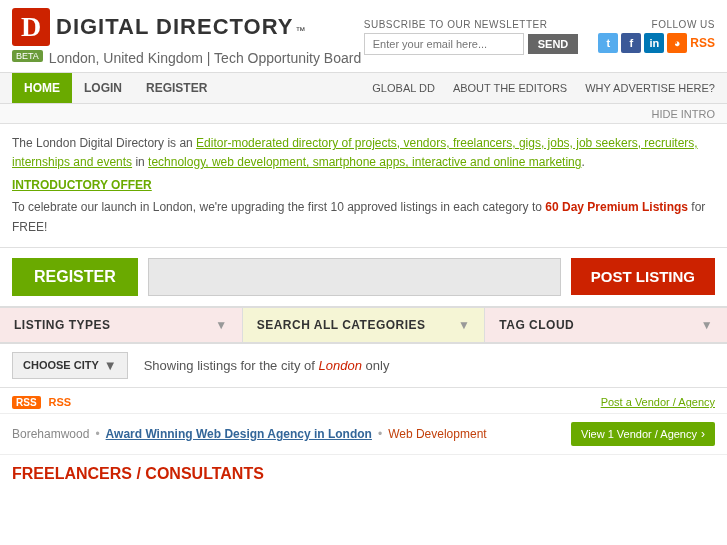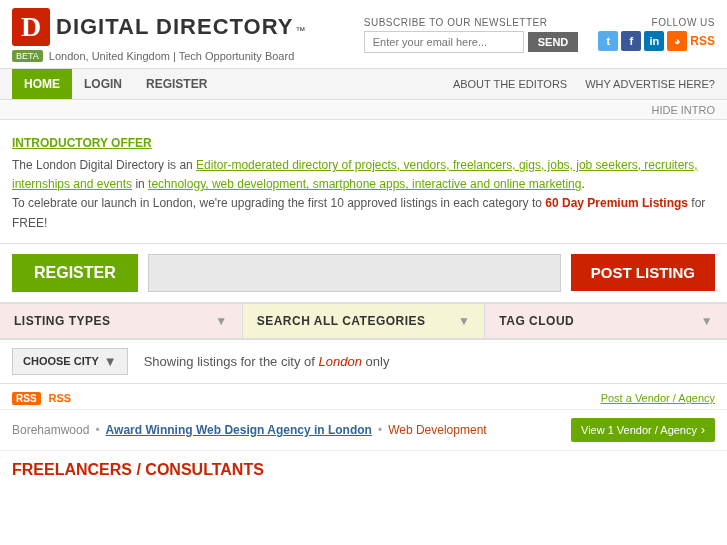--- a/index.html
+++ b/index.html
@@ -6,21 +6,21 @@
     body { font-family: Arial, Helvetica, sans-serif; font-size: 13px; color: #333; background: #fff; width: 727px; overflow-x: hidden; }
 
     
     #header { display: flex; align-items: center; justify-content: space-between; padding: 8px 12px 6px 12px; border-bottom: 1px solid #ddd; }
     #logo-area { display: flex; flex-direction: column; }
     #logo-row { display: flex; align-items: center; gap: 6px; }
     #logo-d { width: 38px; height: 38px; background: #cc2200; color: #fff; font-size: 28px; font-weight: bold; display: flex; align-items: center; justify-content: center; font-family: Georgia, serif; border-radius: 3px; }
     #logo-text { font-size: 22px; font-weight: bold; color: #333; letter-spacing: 1px; text-transform: uppercase; }
     #logo-tm { font-size: 10px; vertical-align: super; }
     #logo-beta { background: #6b9b3a; color: #fff; font-size: 9px; padding: 1px 4px; border-radius: 2px; align-self: flex-start; margin-top: 2px; }
-    #logo-subtitle { font-size: 11px; color: #666; margin-top: 2px; }
+    #logo-subtitle { font-size: 14px; color: #666; margin-top: 2px; }
 
     #header-right { display: flex; flex-direction: column; align-items: flex-end; gap: 6px; }
     #newsletter-label { font-size: 10px; color: #666; text-transform: uppercase; letter-spacing: 0.5px; }
     #newsletter-input-row { display: flex; gap: 4px; align-items: center; }
     #newsletter-input { border: 1px solid #ccc; padding: 4px 8px; font-size: 11px; color: #aaa; width: 160px; }
     #send-btn { background: #666; color: #fff; border: none; padding: 4px 10px; font-size: 11px; font-weight: bold; cursor: pointer; }
     #follow-label { font-size: 10px; color: #666; text-transform: uppercase; letter-spacing: 0.5px; text-align: right; }
     #social-icons { display: flex; align-items: center; gap: 3px; }
     .social-icon { width: 20px; height: 20px; display: flex; align-items: center; justify-content: center; font-size: 11px; font-weight: bold; color: #fff; border-radius: 2px; cursor: pointer; }
     .si-twitter { background: #55acee; }
@@ -137,35 +137,36 @@
   </div>
 </div>
 
 <div id="nav">
   <div id="nav-left">
     <a class="nav-item active">HOME</a>
     <a class="nav-item">LOGIN</a>
     <a class="nav-item">REGISTER</a>
   </div>
   <div id="nav-right">
+    <span class="nav-right-item">GLOBAL DD</span>
     <span class="nav-right-item">ABOUT THE EDITORS</span>
     <span class="nav-right-item">WHY ADVERTISE HERE?</span>
   </div>
 </div>
 
 <div id="intro-bar">
   <span id="hide-intro">HIDE INTRO</span>
 </div>
 
 <div id="intro-content">
+  <div id="intro-text">
+    <span>The London Digital Directory is an </span><span class="link-text">Editor-moderated directory of projects, vendors, freelancers, gigs, jobs, job seekers, recruiters, internships and events</span><span> in </span><span class="link-text">technology, web development, smartphone apps, interactive and online marketing</span><span>.</span>
+  </div>
   <div>
     <span id="intro-offer">INTRODUCTORY OFFER</span>
-  </div>
-  <div id="intro-text">
-    <span>The London Digital Directory is an </span><span class="link-text">Editor-moderated directory of projects, vendors, freelancers, gigs, jobs, job seekers, recruiters, internships and events</span><span> in </span><span class="link-text">technology, web development, smartphone apps, interactive and online marketing</span><span>.</span>
   </div>
   <div id="launch-text">
     <span>To celebrate our launch in London, we're upgrading the first 10 approved listings in each category to </span><span class="bold-red">60 Day Premium Listings</span><span> for FREE!</span>
   </div>
 </div>
 
 <div id="action-row">
   <button id="register-btn">REGISTER</button>
   <div id="search-bar-area"></div>
   <button id="post-listing-btn">POST LISTING</button>

